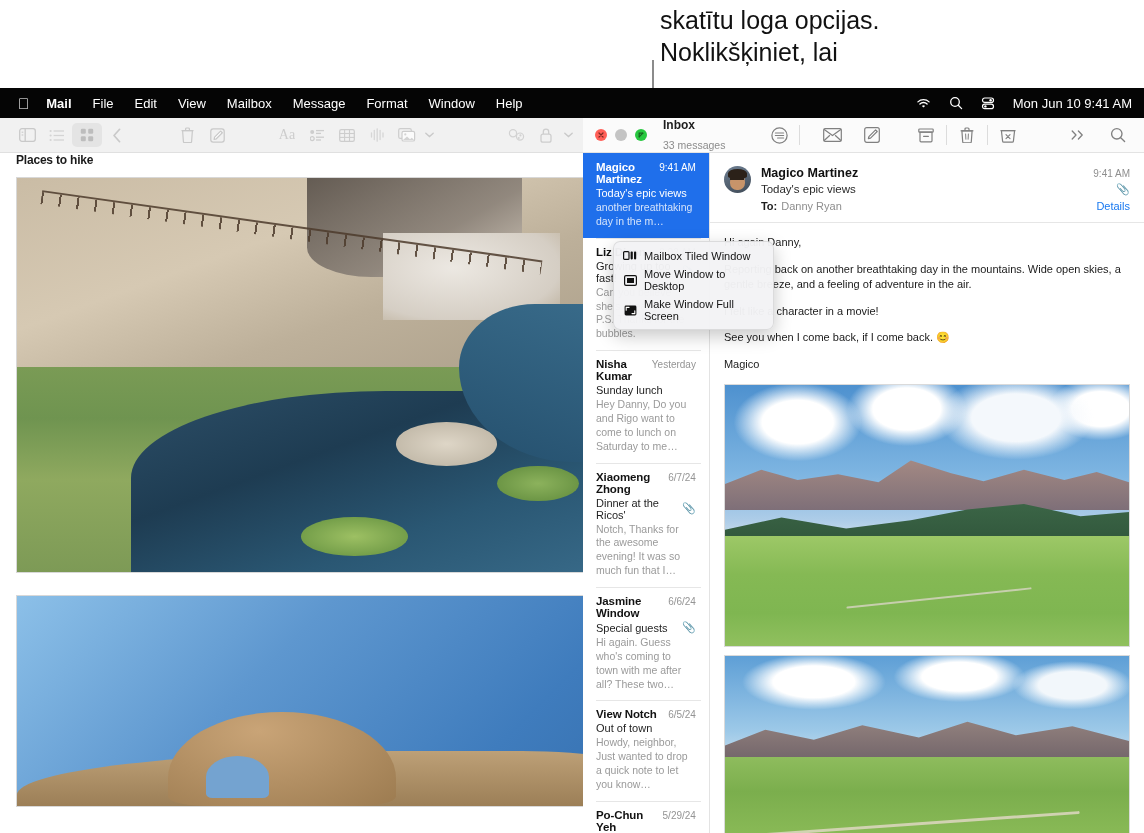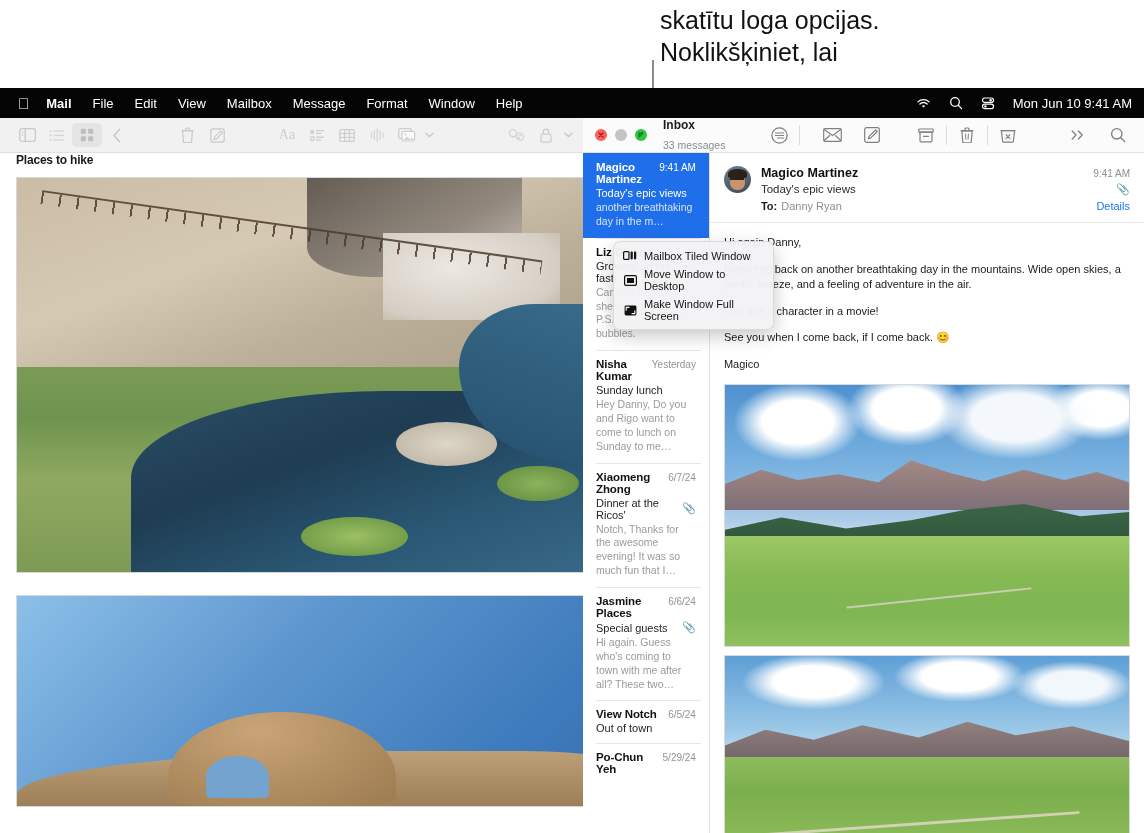--- a/index.html
+++ b/index.html
@@ -555,55 +555,56 @@
           </div>
 
           <div class="mail-row">
             <div class="mr-top">
               <span class="mr-sender">Nisha Kumar</span>
               <span class="mr-date">Yesterday</span>
             </div>
             <div class="mr-subj-line">
               <span class="mr-subject">Sunday lunch</span>
             </div>
-            <div class="mr-preview">Hey Danny, Do you and Rigo want to come to lunch on Sunday to me…</div>
+            <div class="mr-preview">Hey Danny, Do you and Rigo want to come to lunch on Saturday to me…</div>
           </div>
 
           <div class="mail-row">
             <div class="mr-top">
               <span class="mr-sender">Xiaomeng Zhong</span>
               <span class="mr-date">6/7/24</span>
             </div>
             <div class="mr-subj-line">
               <span class="mr-subject">Dinner at the Ricos'</span>
               <span class="mr-clip">📎</span>
             </div>
             <div class="mr-preview">Notch, Thanks for the awesome evening! It was so much fun that I…</div>
           </div>
 
           <div class="mail-row">
             <div class="mr-top">
-              <span class="mr-sender">Jasmine Places</span>
+              <span class="mr-sender">Jasmine Window</span>
               <span class="mr-date">6/6/24</span>
             </div>
             <div class="mr-subj-line">
               <span class="mr-subject">Special guests</span>
               <span class="mr-clip">📎</span>
             </div>
             <div class="mr-preview">Hi again. Guess who's coming to town with me after all? These two…</div>
           </div>
 
           <div class="mail-row">
             <div class="mr-top">
               <span class="mr-sender">View Notch</span>
               <span class="mr-date">6/5/24</span>
             </div>
             <div class="mr-subj-line">
               <span class="mr-subject">Out of town</span>
             </div>
+            <div class="mr-preview">Howdy, neighbor, Just wanted to drop a quick note to let you know…</div>
           </div>
 
           <div class="mail-row">
             <div class="mr-top">
               <span class="mr-sender">Po-Chun Yeh</span>
               <span class="mr-date">5/29/24</span>
             </div>
 
           </div>
 

